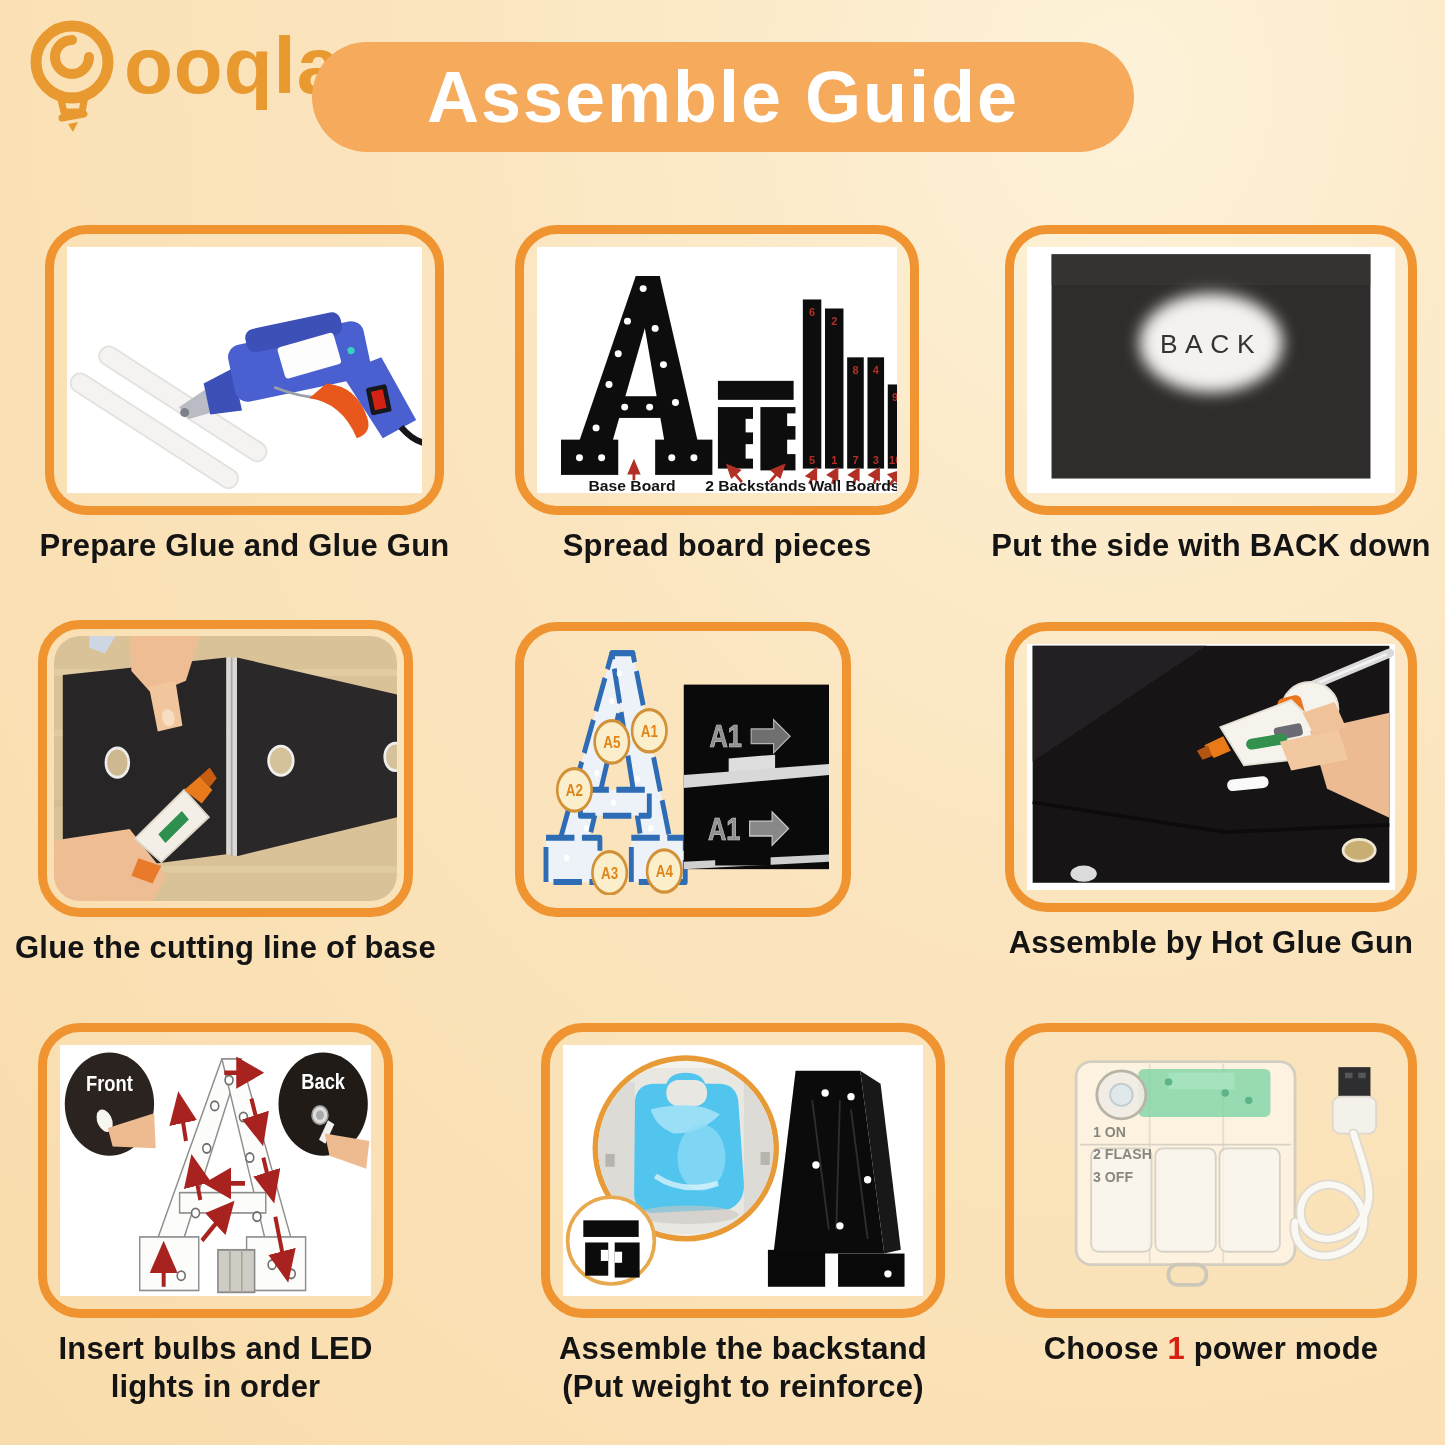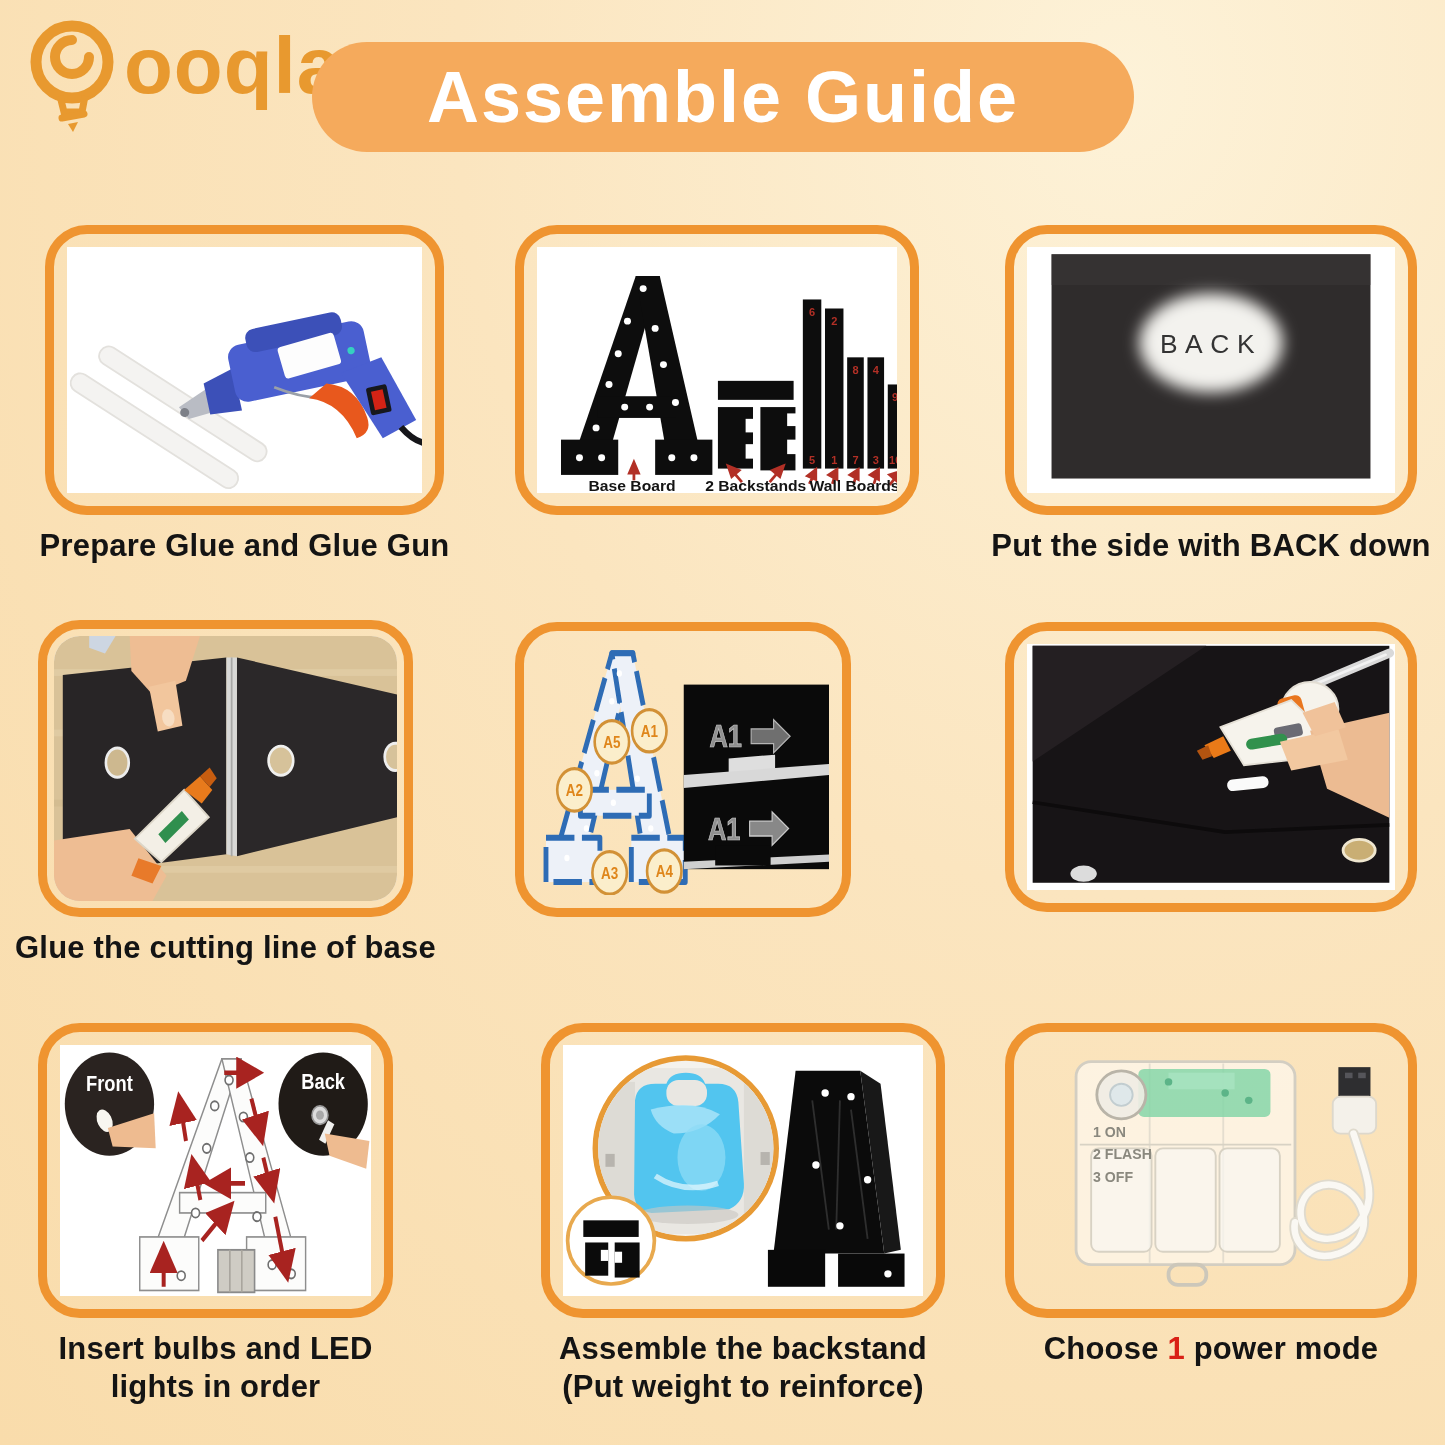--- a/index.html
+++ b/index.html
@@ -156,20 +156,21 @@
           </g>
         </g>
         <g font-size="17" font-weight="bold" fill="#141414" text-anchor="middle" font-family="Liberation Sans,sans-serif">
           <text x="103" y="270">Base Board</text>
           <text x="237" y="270">2 Backstands</text>
           <text x="344" y="270">Wall Boards</text>
         </g>
       </svg>
     </div>
   </div>
+  <div class="cap">Spread board pieces</div>
 </div>
 
 <div class="cell" style="left:1005px;top:225px;width:412px;">
   <div class="frame" style="height:290px;">
     <div class="ph">
       <svg viewBox="0 0 390 272" preserveAspectRatio="none">
         <defs>
           <filter id="p3blur" x="-40%" y="-40%" width="180%" height="180%">
               <feGaussianBlur stdDeviation="8"></feGaussianBlur>
             </filter>
@@ -295,20 +296,21 @@
           <polygon points="300,96 384,76 384,192 318,160" fill="#ecbb92"></polygon>
           <polygon points="268,108 330,94 340,128 280,140" fill="#f2c8a0"></polygon>
           <polygon points="292,76 326,64 338,92 305,102" fill="#f0c29a"></polygon>
         </g>
         <rect x="212" y="148" width="44" height="13" rx="6" fill="#fafafa" transform="rotate(-6 234 154)"></rect>
         <ellipse cx="352" cy="228" rx="17" ry="12" fill="#c9ae74" stroke="#efe6cf" stroke-width="3"></ellipse>
         <ellipse cx="60" cy="254" rx="14" ry="9" fill="#dcdcdc"></ellipse>
       </svg>
     </div>
   </div>
+  <div class="cap">Assemble by Hot Glue Gun</div>
 </div>
 
 <div class="cell" style="left:38px;top:1023px;width:355px;">
   <div class="frame" style="height:295px;">
     <div class="ph">
       <svg viewBox="0 0 390 272" preserveAspectRatio="none">
         <defs>
           <marker id="p7arrow" markerWidth="8" markerHeight="8" refX="5" refY="3.5" orient="auto">
             <polygon points="0,0 7,3.5 0,7" fill="#a82320"></polygon>
           </marker>

